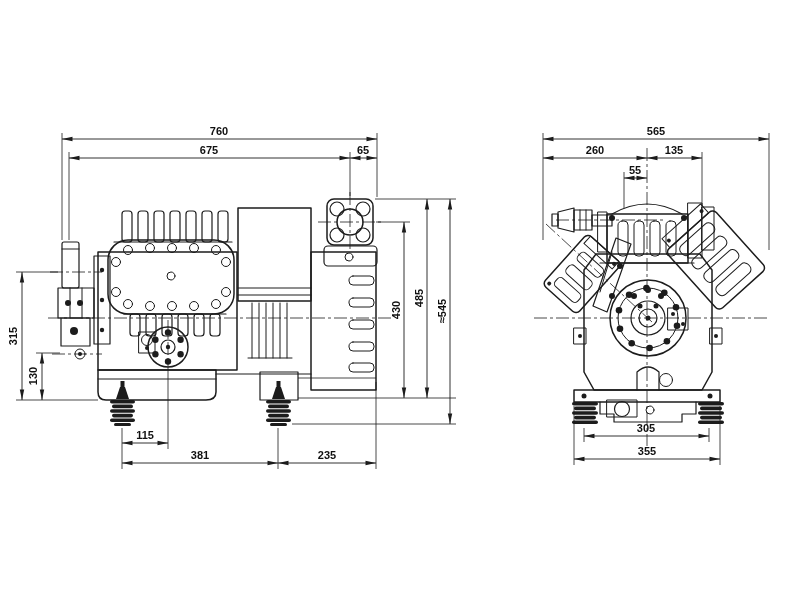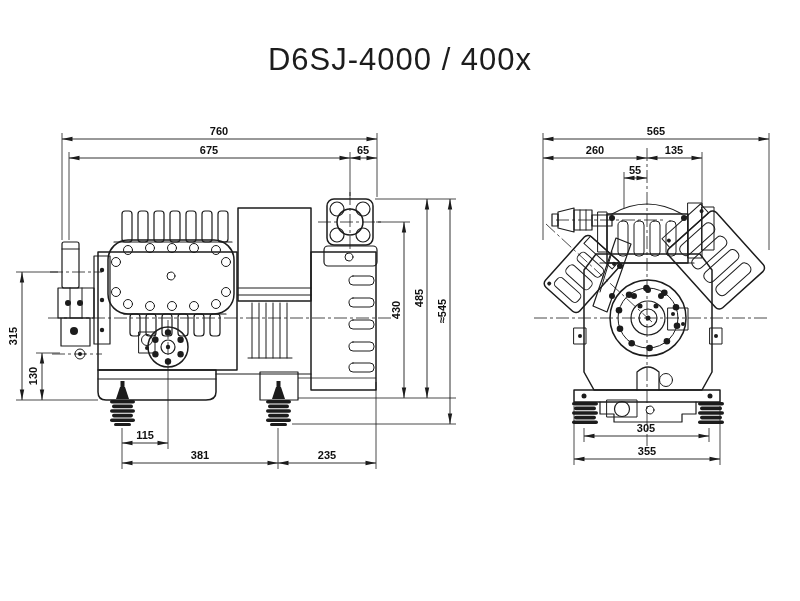--- a/index.html
+++ b/index.html
@@ -14,21 +14,20 @@
   .dim{fill:none;stroke:#1c1c1c;stroke-width:.9;}
   .ext{fill:none;stroke:#1c1c1c;stroke-width:.8;}
   .cl{fill:none;stroke:#1c1c1c;stroke-width:.8;stroke-dasharray:13 3 3 3;}
   .fd{fill:#1c1c1c;stroke:none;}
   .dt{font:bold 11px "Liberation Sans","DejaVu Sans",sans-serif;fill:#111;text-anchor:middle;}
 </style>
 </head>
 <body>
 
 <div class="stage">
-  <div class="title">D6SJ-4000 / 400x</div>
 
   <svg width="800" height="601" viewBox="0 0 800 601">
     <defs>
       <marker id="ae" markerUnits="userSpaceOnUse" markerWidth="12" markerHeight="6" refX="11" refY="3" orient="auto">
         <path d="M0.5,0.8 L11,3 L0.5,5.2 z" fill="#1c1c1c"></path>
       </marker>
       <marker id="as" markerUnits="userSpaceOnUse" markerWidth="12" markerHeight="6" refX="1" refY="3" orient="auto">
         <path d="M11.5,0.8 L1,3 L11.5,5.2 z" fill="#1c1c1c"></path>
       </marker>
     </defs>

